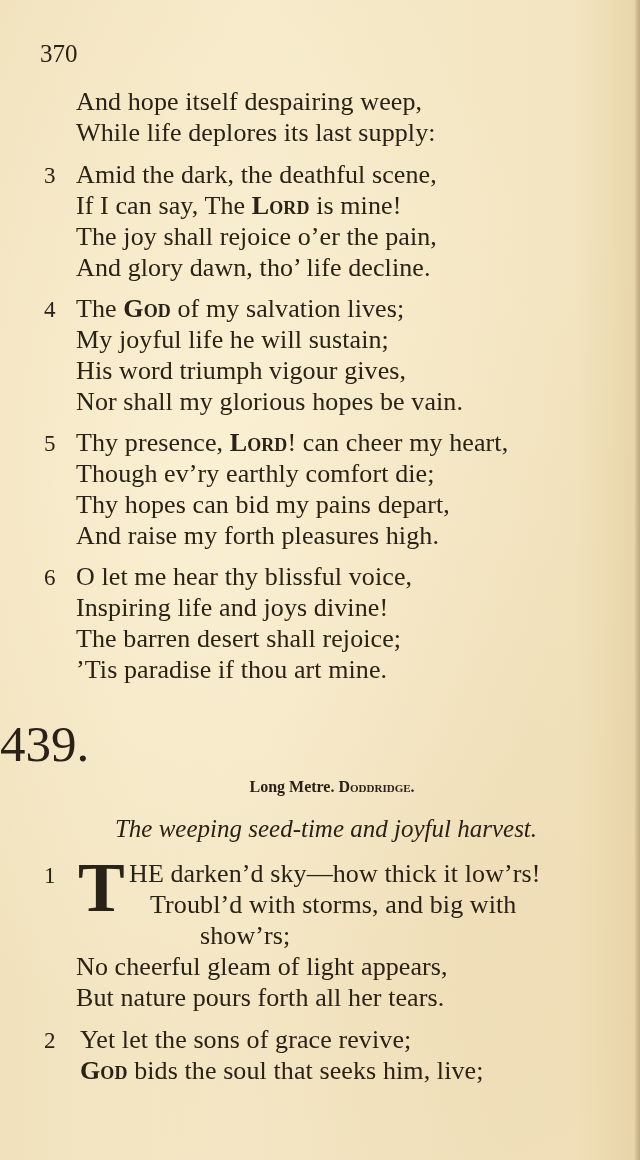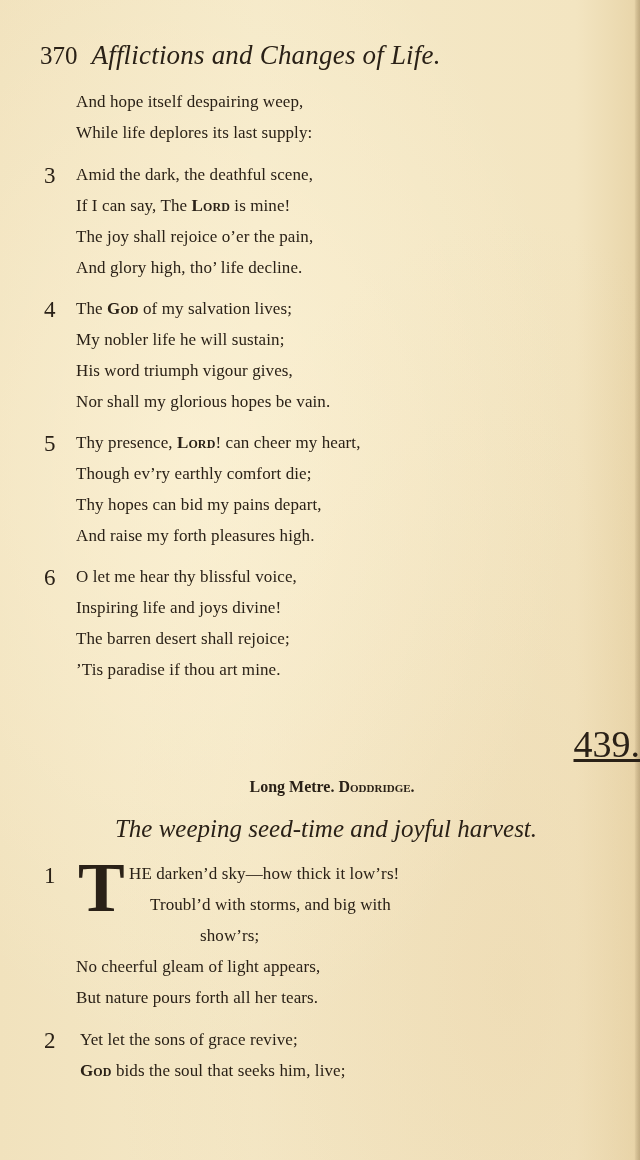--- a/index.html
+++ b/index.html
@@ -19,35 +19,35 @@
     }
     .edge {
       position: absolute; right: 0; top: 0; width: 5px; height: 1160px;
       background: linear-gradient(90deg, rgba(200,180,140,0.2), rgba(170,150,110,0.55));
     }
     .header {
       position: absolute; left: 40px; top: 40px; height: 36px;
       display: flex; align-items: baseline;
       font-size: 27px;
     }
-    .page-num { font-size: 25px; margin-right: 14px; }
+    .page-num { font-size: 25px; }
     .running-title { font-style: italic; letter-spacing: 0.2px; }
     .line {
       position: absolute; left: 76px;
-      font-size: 17px; line-height: 31px; white-space: nowrap;
+      font-size: 26px; line-height: 31px; white-space: nowrap;
       letter-spacing: 0.1px;
     }
     .vnum {
       position: absolute; left: 44px;
       font-size: 23px; line-height: 31px;
     }
     .sc { font-variant: small-caps; font-weight: bold; }
     .hymn-number {
       position: absolute; left: 0; width: 640px; top: 722px;
-      text-align: right; font-size: 38px; line-height: 44px; text-decoration: underline;
+      text-align: left; font-size: 51px; line-height: 44px;
     }
     .metre {
       position: absolute; left: 12px; width: 640px; top: 772px;
       text-align: center; font-size: 16px; line-height: 30px; font-weight: bold;
     }
     .subtitle {
       position: absolute; left: 0; width: 652px; top: 814px;
       text-align: center; font-size: 25px; line-height: 30px; font-style: italic;
     }
     .dropcap {
@@ -56,35 +56,34 @@
     }
   </style>
 </head>
 <body>
 
 <div class="page"></div>
 <div class="edge"></div>
 
 <div class="header">
   <span class="page-num">370</span>
-  <span class="running-title">Afflictions and Changes of Life.</span>
 </div>
 
 <div class="line" style="top:86px">And hope itself despairing weep,</div>
 <div class="line" style="top:117px">While life deplores its last supply:</div>
 
 <div class="vnum" style="top:160px">3</div>
 <div class="line" style="top:159px">Amid the dark, the deathful scene,</div>
 <div class="line" style="top:190px">If I can say, The <span class="sc">Lord</span> is mine!</div>
 <div class="line" style="top:221px">The joy shall rejoice o’er the pain,</div>
-<div class="line" style="top:252px">And glory high, tho’ life decline.</div>
+<div class="line" style="top:252px">And glory dawn, tho’ life decline.</div>
 
 <div class="vnum" style="top:294px">4</div>
 <div class="line" style="top:293px">The <span class="sc">God</span> of my salvation lives;</div>
-<div class="line" style="top:324px">My nobler life he will sustain;</div>
+<div class="line" style="top:324px">My joyful life he will sustain;</div>
 <div class="line" style="top:355px">His word triumph vigour gives,</div>
 <div class="line" style="top:386px">Nor shall my glorious hopes be vain.</div>
 
 <div class="vnum" style="top:428px">5</div>
 <div class="line" style="top:427px">Thy presence, <span class="sc">Lord</span>! can cheer my heart,</div>
 <div class="line" style="top:458px">Though ev’ry earthly comfort die;</div>
 <div class="line" style="top:489px">Thy hopes can bid my pains depart,</div>
 <div class="line" style="top:520px">And raise my forth pleasures high.</div>
 
 <div class="vnum" style="top:562px">6</div>

